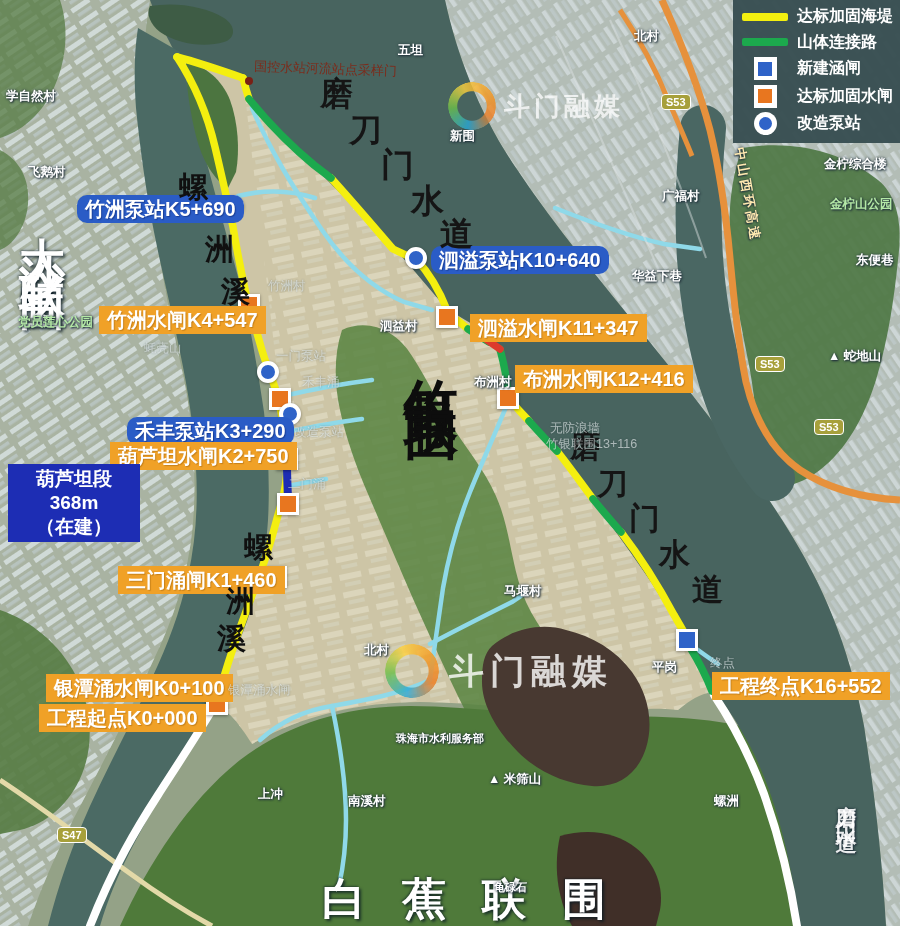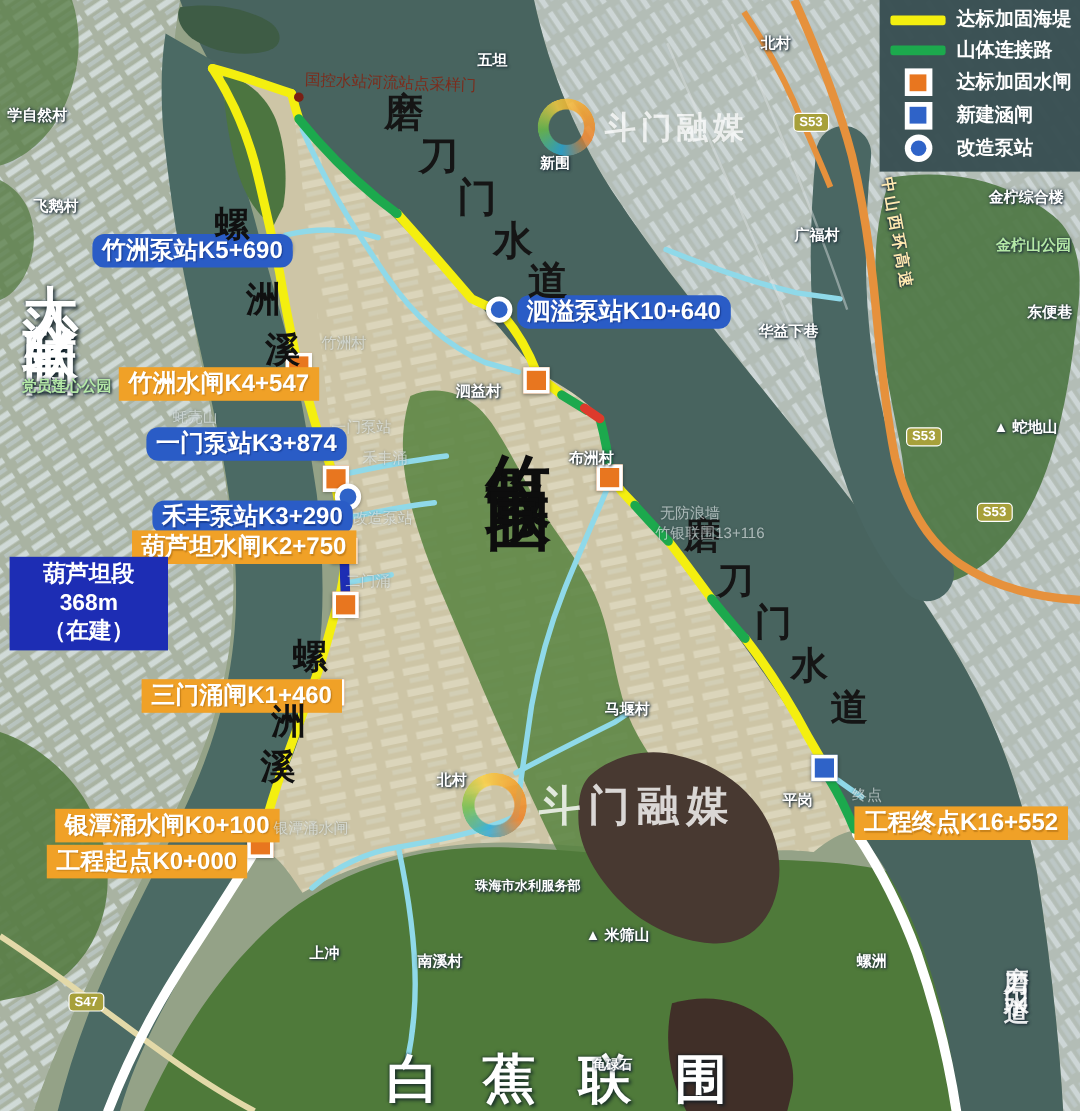--- a/index.html
+++ b/index.html
@@ -201,31 +201,32 @@
   <div class="mk mk-sq" style="left:265px;top:566px"></div>
   <div class="mk mk-sq" style="left:206px;top:693px"></div>
   <div class="mk mk-sq blue" style="left:676px;top:629px"></div>
   <div class="mk mk-c" style="left:222px;top:195px"></div>
   <div class="mk mk-c" style="left:405px;top:247px"></div>
   <div class="mk mk-c" style="left:257px;top:361px"></div>
   <div class="mk mk-c" style="left:279px;top:403px"></div>
 
   <div class="co co-blue" style="left:77px;top:195px">竹洲泵站K5+690</div>
   <div class="co co-orange" style="left:99px;top:306px">竹洲水闸K4+547</div>
-  <div class="co co-blue" style="left:122px;top:356px">一门泵站K3+874</div>
   <div class="co co-blue" style="left:127px;top:417px">禾丰泵站K3+290</div>
   <div class="co co-orange" style="left:110px;top:442px">葫芦坦水闸K2+750</div>
   <div class="co co-deep" style="left:8px;top:464px">
     <div>葫芦坦段368m</div>
     <div>（在建）</div>
   </div>
   <div class="co co-orange" style="left:118px;top:566px">三门涌闸K1+460</div>
   <div class="co co-orange" style="left:46px;top:674px">银潭涌水闸K0+100</div>
   <div class="co co-orange" style="left:39px;top:704px">工程起点K0+000</div>
   <div class="co co-blue" style="left:431px;top:246px">泗溢泵站K10+640</div>
+  <div class="co co-orange" style="left:470px;top:314px">泗溢水闸K11+347</div>
+  <div class="co co-orange" style="left:515px;top:365px">布洲水闸K12+416</div>
   <div class="co co-orange" style="left:712px;top:672px">工程终点K16+552</div>
 
   <div class="vbig dasha">大沙联围</div>
   <div class="vbig zhuyin">竹银联围</div>
   <div class="baijiao">白蕉联围</div>
   <div class="chars mdm1">
       <span>磨</span>
       <span>刀</span>
       <span>门</span>
       <span>水</span>
@@ -300,32 +301,32 @@
     </div>
     <div class="lg-row">
       <span class="lg-sw">
           <span class="lg-line" style="background:#1ca94d"></span>
         </span>
       <span class="lg-label">山体连接路</span>
     </div>
     <div class="lg-row">
       <span class="lg-sw">
           <span class="lg-box">
+            <i style="background:#2f63c8"></i>
+          </span>
+        </span>
+      <span class="lg-label">新建涵闸</span>
+    </div>
+    <div class="lg-row">
+      <span class="lg-sw">
+          <span class="lg-box">
             <i style="background:#e8761f"></i>
           </span>
         </span>
       <span class="lg-label">达标加固水闸</span>
-    </div>
-    <div class="lg-row">
-      <span class="lg-sw">
-          <span class="lg-box">
-            <i style="background:#2f63c8"></i>
-          </span>
-        </span>
-      <span class="lg-label">新建涵闸</span>
     </div>
     <div class="lg-row">
       <span class="lg-sw">
           <span class="lg-ring">
             <i style="background:#2f63c8"></i>
           </span>
         </span>
       <span class="lg-label">改造泵站</span>
     </div>
   </div>

